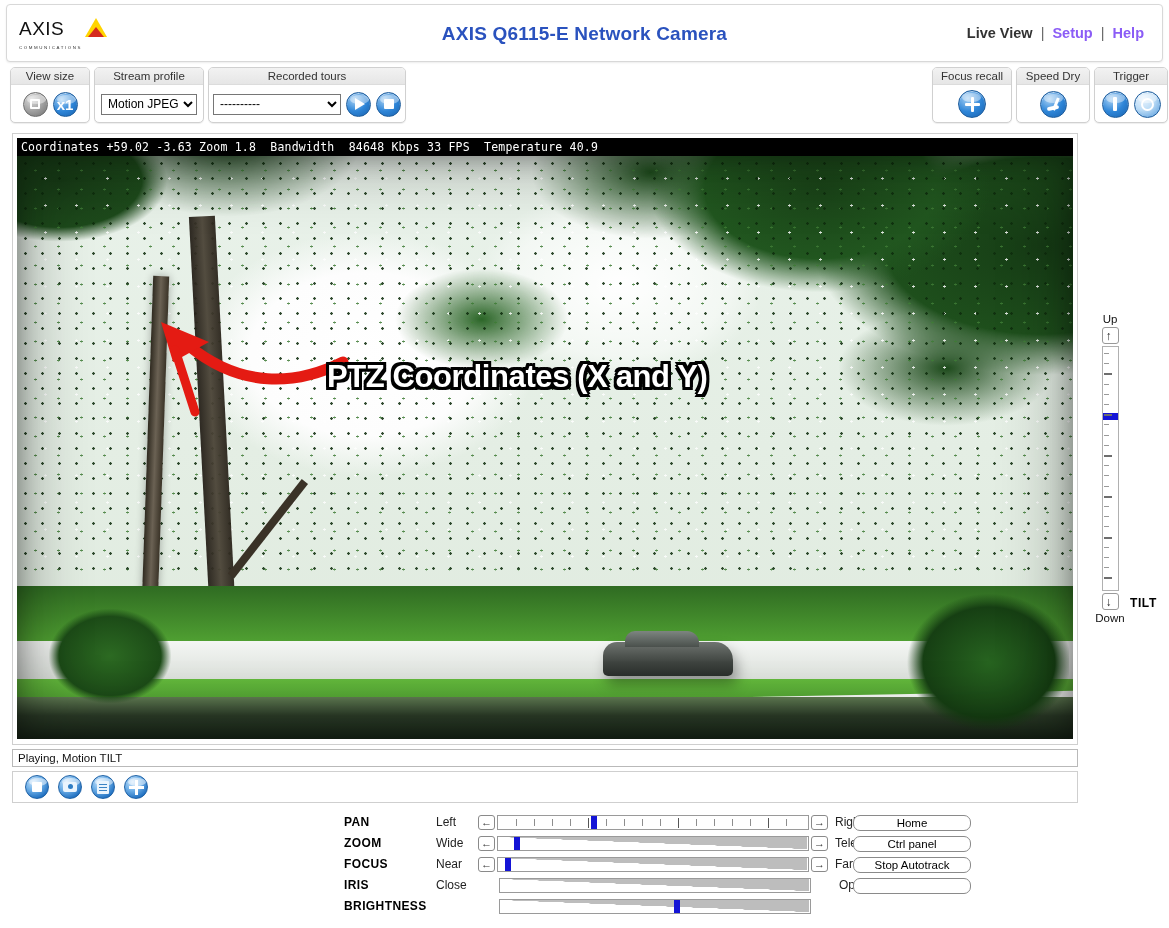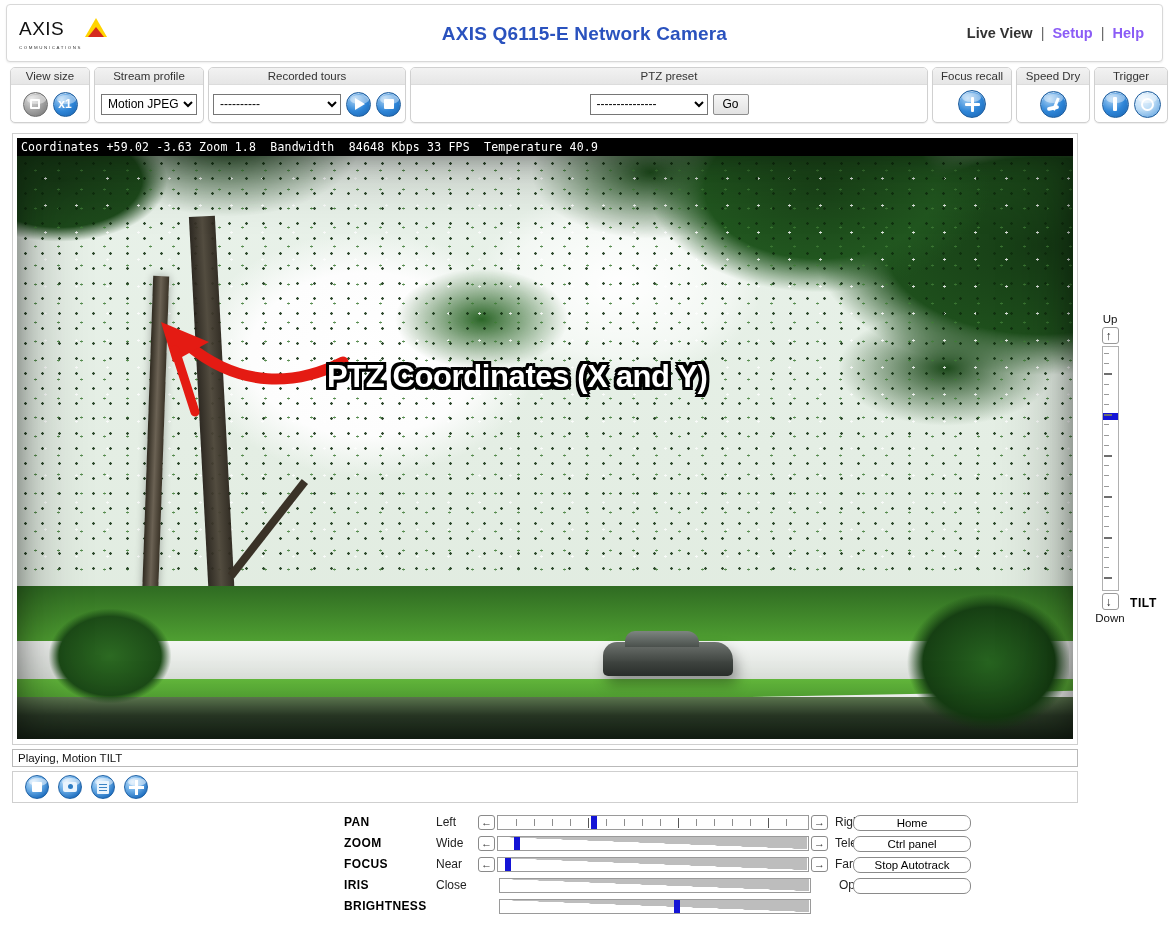--- a/index.html
+++ b/index.html
@@ -64,21 +64,21 @@
   
   .ic { width:25px; height:25px; border-radius:50%; position:relative; flex:none;
         background:radial-gradient(circle at 34% 28%, #a9d2f5 0%, #2f86d8 52%, #1660ad 100%);
         border:1px solid #1d5c9c; box-shadow:inset 0 1px 1px rgba(255,255,255,.6); }
   .ic.gray { background:radial-gradient(circle at 34% 28%, #dcdcdc 0%, #9d9d9d 55%, #6f6f6f 100%);
              border-color:#6d6d6d; }
   .ic .gl { position:absolute; left:3px; top:2px; width:19px; height:9px; border-radius:50%;
             background:rgba(255,255,255,.42); }
   .ic .sym { position:absolute; left:0; top:0; right:0; bottom:0;
              display:flex; align-items:center; justify-content:center;
-             font-size:12px; font-weight:bold; color:#fff; z-index:2; }
+             font-size:15px; font-weight:bold; color:#fff; z-index:2; }
   .sq { width:10px; height:10px; background:#fff; border-radius:1px; }
   .sqo { width:10px; height:10px; border:2px solid #fff; border-radius:1px; background:transparent; }
   .play-t { width:0;height:0; border-top:6px solid transparent; border-bottom:6px solid transparent;
             border-left:10px solid #fff; margin-left:3px; }
   .bar-v { width:4px; height:14px; background:#fff; border-radius:1px; }
   .ring { width:13px; height:13px; border-radius:50%; border:2.5px solid #fff; }
   .ring .dot { width:5px;height:5px;border-radius:50%;background:#cfe6fb;margin:1.7px auto; }
   .plus { position:relative; width:15px; height:15px; }
   .plus::before,.plus::after{content:"";position:absolute;background:#fff;border-radius:1px;}
   .plus::before{left:6px;top:0;width:3px;height:15px;}
@@ -302,29 +302,20 @@
       </span>
       <span class="ic">
         <span class="gl"></span>
           <span class="sym">
             <span class="sq"></span>
           </span>
       </span>
     </div>
   </div>
 
-  <div class="tbox" style="left:404px; width:518px;">
-    <span class="cap">PTZ preset</span>
-    <div class="tbody">
-      <select class="sel" style="width:118px;">
-        <option>---------------</option>
-      </select>
-      <button class="gobtn">Go</button>
-    </div>
-  </div>
 
   <div class="tbox" style="left:926px; width:80px;">
     <span class="cap">Focus recall</span>
     <div class="tbody">
       <span class="ic" style="width:28px;height:28px;">
         <span class="gl"></span>
           <span class="sym">
             <span class="plus"></span>
           </span>
       </span>

